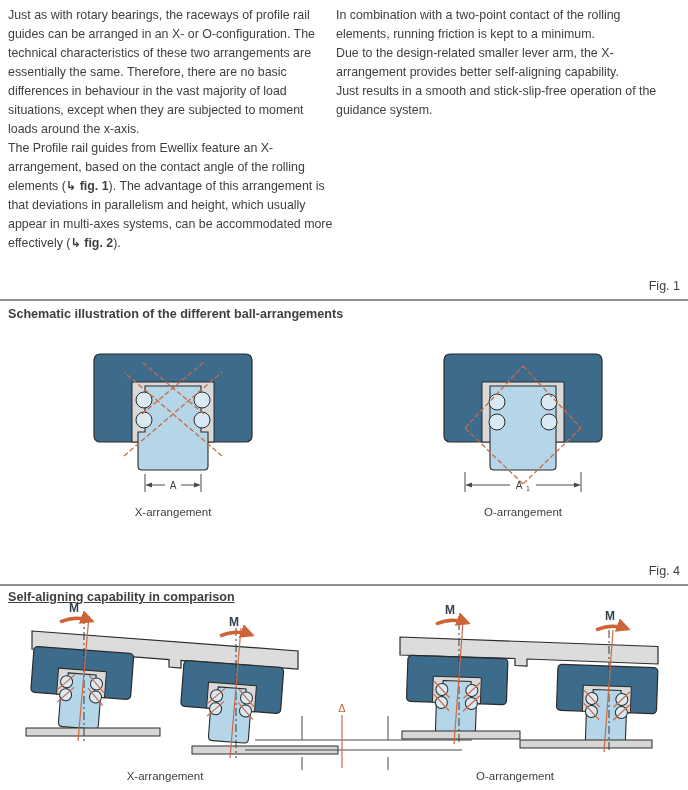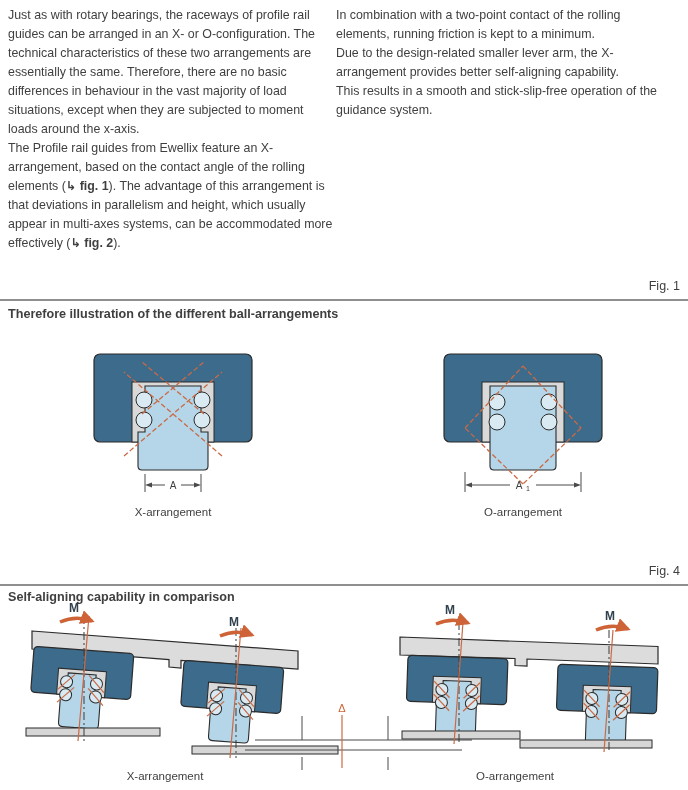--- a/index.html
+++ b/index.html
@@ -43,27 +43,27 @@
 <div class="page">
 
   <div class="intro">
     <div class="col">
       <p><span>Just as with rotary bearings, the raceways of profile rail guides can be arranged in an X- or O-configuration. The technical characteristics of these two arrangements are essentially the same. Therefore, there are no basic differences in behaviour in the vast majority of load situations, except when they are subjected to moment loads around the x-axis.</span></p>
       <p><span>The Profile rail guides from Ewellix feature an X-arrangement, based on the contact angle of the rolling elements (</span><span class="figref">↳ fig. 1</span><span>). The advantage of this arrangement is that deviations in parallelism and height, which usually appear in multi-axes systems, can be accommodated more effectively (</span><span class="figref">↳ fig. 2</span><span>).</span></p>
     </div>
     <div class="col">
       <p>In combination with a two-point contact of the rolling elements, running friction is kept to a minimum.</p>
       <p>Due to the design-related smaller lever arm, the X-arrangement provides better self-aligning capability.</p>
-      <p>This results in a smooth and stick-slip-free operation of the guidance system.</p>
+      <p>Just results in a smooth and stick-slip-free operation of the guidance system.</p>
     </div>
   </div>
 
   <div class="fig-label" style="top:279px;">Fig. 1</div>
   <div class="rule" style="top:299px;"></div>
-  <div class="fig-title" style="top:307px;">Therefore illustration of the different ball-arrangements</div>
+  <div class="fig-title" style="top:307px;">Schematic illustration of the different ball-arrangements</div>
 
   <div class="diagram" style="top:352px;left:88px;">
     <svg width="170" height="150" viewBox="0 0 170 150">
       <rect class="teal" x="6" y="2" width="158" height="88" rx="6"></rect>
       <rect class="saddle" x="44" y="30" width="82" height="60"></rect>
       <path class="rail" d="M57,34 H113 V80 H120 V114 Q120,118 116,118 H54 Q50,118 50,114 V80 H57 Z"></path>
       <circle class="ball" cx="56" cy="48" r="8"></circle>
       <circle class="ball" cx="56" cy="68" r="8"></circle>
       <circle class="ball" cx="114" cy="48" r="8"></circle>
       <circle class="ball" cx="114" cy="68" r="8"></circle>
@@ -110,21 +110,21 @@
         <polygon class="dimhead" points="143,133 136,130.4 136,135.6"></polygon>
         <text class="dimtext" x="81" y="137" font-size="10" text-anchor="middle">A</text>
         <text class="dimtext" x="88" y="139" font-size="7">1</text>
       </g>
     </svg>
     <div class="caption">O-arrangement</div>
   </div>
 
   <div class="fig-label" style="top:564px;">Fig. 4</div>
   <div class="rule" style="top:584px;"></div>
-  <div class="fig-title" style="top:590px;">Self-aligning capability in comparison</div>
+  <div class="fig-title" style="top:590px;text-decoration:underline;">Self-aligning capability in comparison</div>
 
   <svg class="fig2svg" width="668" height="190" viewBox="0 0 668 190">
     <defs>
       <marker id="oarr" viewBox="0 0 10 10" refX="8" refY="5" markerWidth="4.2" markerHeight="4.2" orient="auto">
         <path d="M0,0 L10,5 L0,10 Z" fill="#cd6337"></path>
       </marker>
     </defs>
 
     <g>
       <path class="plate" d="M22,31 L288,51 L288,69 L171,60.5 L171,68 L159,67 L159,59.6 L22,49 Z"></path>

